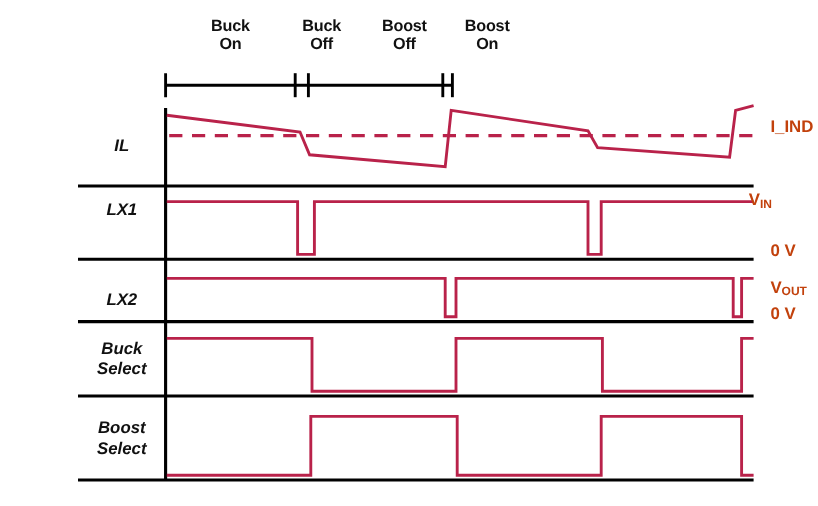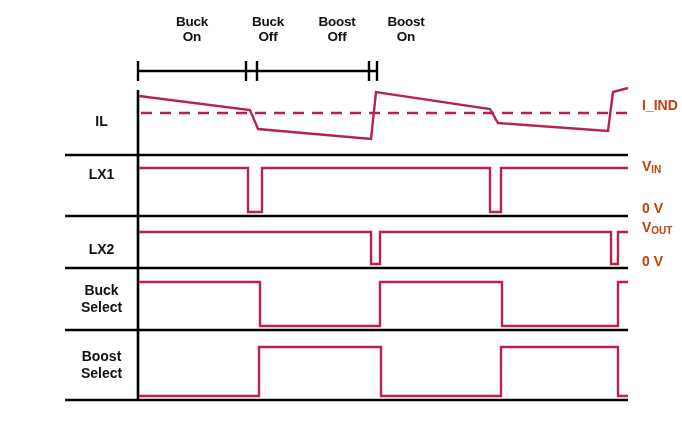--- a/index.html
+++ b/index.html
@@ -38,20 +38,21 @@
     white-space: pre-line;
   }
   .row-label {
     position: absolute;
     text-align: center;
     font-weight: bold;
     font-size: 14px;
     line-height: 17px;
     color: #111111;
     white-space: pre-line;
+    font-style: italic;
   }
   .level-label {
     position: absolute;
     font-weight: bold;
     font-size: 14px;
     line-height: 15px;
     color: #c2410c;
     white-space: nowrap;
   }
   .level-label sub {
@@ -106,19 +107,19 @@
     </div>
   <div id="row-labels">
       <div class="row-label" style="left: 37px; width: 73px; top: 113px;"><div>IL</div></div>
       <div class="row-label" style="left: 37px; width: 73px; top: 166px;"><div>LX1</div></div>
       <div class="row-label" style="left: 37px; width: 73px; top: 241px;"><div>LX2</div></div>
       <div class="row-label" style="left: 37px; width: 73px; top: 282px;"><div>Buck</div><div>Select</div></div>
       <div class="row-label" style="left: 37px; width: 73px; top: 348px;"><div>Boost</div><div>Select</div></div>
     </div>
   <div id="level-labels">
       <div class="level-label" style="left: 614px; top: 98px;"><span>I_IND</span></div>
-      <div class="level-label" style="left: 614px; top: 159px;"><span>V</span><sub>IN</sub></div>
+      <div class="level-label" style="left: 596px; top: 159px;"><span>V</span><sub>IN</sub></div>
       <div class="level-label" style="left: 614px; top: 201px;"><span>0 V</span></div>
-      <div class="level-label" style="left: 614px; top: 220px; text-align: right;"><span>V</span><sub>OUT</sub></div>
+      <div class="level-label" style="left: 614px; top: 232px; text-align: right;"><span>V</span><sub>OUT</sub></div>
       <div class="level-label" style="left: 614px; top: 254px;"><span>0 V</span></div>
     </div>
 
 </div>
 
 </body></html>

